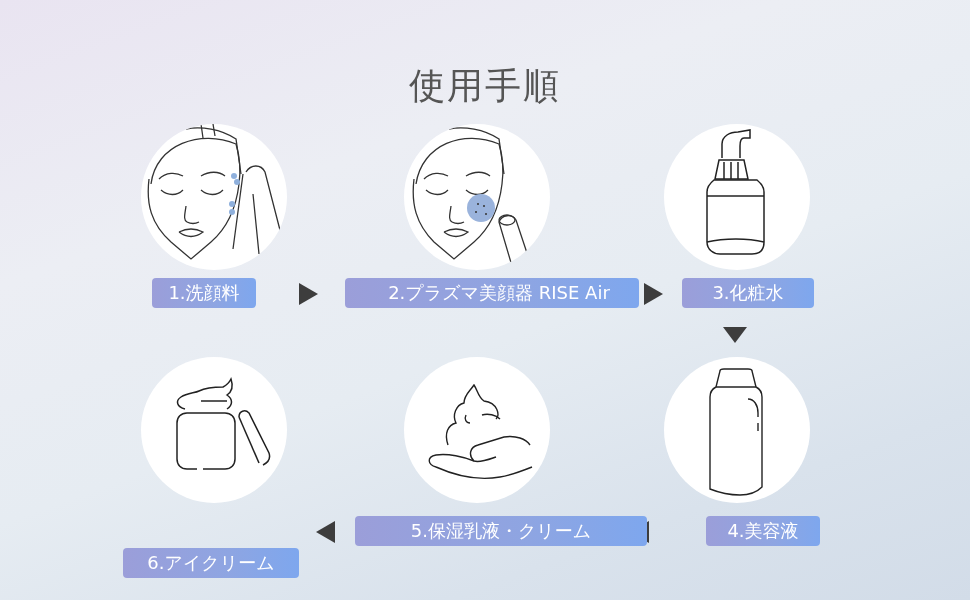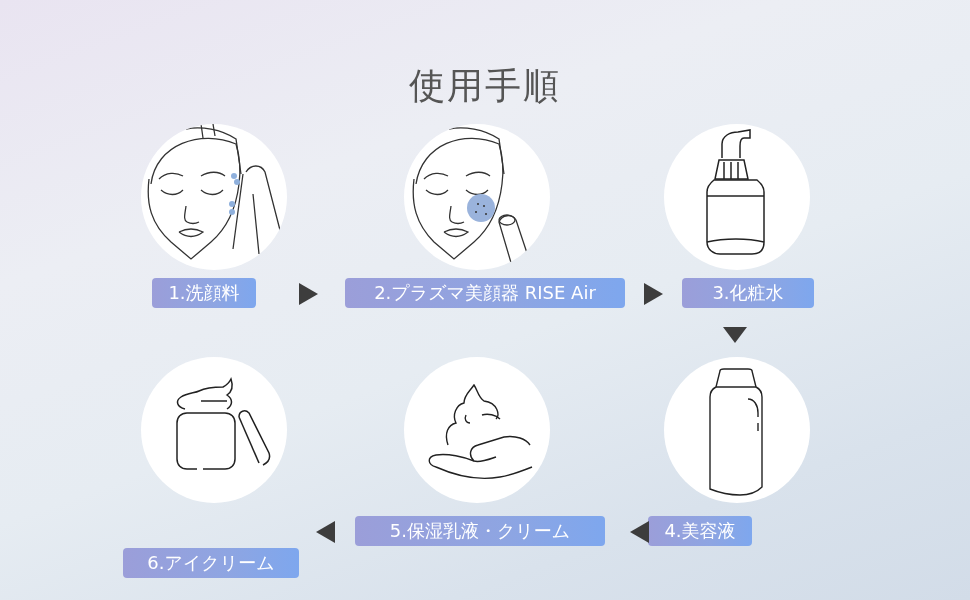--- a/index.html
+++ b/index.html
@@ -69,21 +69,21 @@
     <path d="M40 108 C48 104 56 104 64 108 C56 114 48 114 40 108"></path>
     <circle cx="77" cy="84" r="14" fill="#9ab3dc" stroke="none"></circle>
     <circle cx="74" cy="80" r="1" fill="#333" stroke="none"></circle>
     <circle cx="80" cy="82" r="1" fill="#333" stroke="none"></circle>
     <circle cx="72" cy="88" r="1" fill="#333" stroke="none"></circle>
     <circle cx="82" cy="90" r="1" fill="#333" stroke="none"></circle>
     <path d="M95 98 C98 90 108 90 112 96 L125 135 L108 142 Z"></path>
     <ellipse cx="103" cy="96" rx="8" ry="5"></ellipse>
   </svg>
 </div>
-<div class="label" style="left:345px; top:278px; width:280px;">2.プラズマ美顔器 RISE Air</div>
+<div class="label" style="left:345px; top:278px; width:280px;padding-left:14px;">2.プラズマ美顔器 RISE Air</div>
 
 <div class="arrow right" style="left:644px; top:283px;"></div>
 
 <div class="circle" style="left:664px; top:124px;">
   <svg viewBox="0 0 146 146" fill="none" stroke="#222" stroke-width="1.5">
     <path d="M58 34 L58 20 C58 12 66 8 74 8 L86 6 L86 14 L80 14 C76 14 76 20 76 22 L76 34"></path>
     <path d="M55 36 L80 36 L84 55 L51 55 Z"></path>
     <path d="M60 38 L60 55 M67 38 L67 55 M74 38 L74 55"></path>
     <path d="M50 56 C45 60 43 64 43 68 L43 118 C43 126 50 130 56 130 L88 130 C96 130 100 126 100 118 L100 68 C100 64 98 60 93 56 Z"></path>
     <path d="M43 72 L100 72"></path>
@@ -96,35 +96,35 @@
 
 <div class="circle" style="left:664px; top:357px;">
   <svg viewBox="0 0 146 146" fill="none" stroke="#222" stroke-width="1.4">
     <path d="M52 30 L56 14 C56 12 58 12 60 12 L84 12 C86 12 88 12 88 14 L92 30"></path>
     <path d="M52 30 L92 30"></path>
     <path d="M52 30 C48 32 46 36 46 40 L46 132 C56 136 68 138 76 138 C86 138 94 134 98 130 L98 40 C98 36 96 32 92 30"></path>
     <path d="M84 42 C90 42 94 48 94 56 L94 60"></path>
     <path d="M94 66 L94 74"></path>
   </svg>
 </div>
-<div class="label" style="left:648px; top:516px; width:104px;">4.美容液</div>
+<div class="label" style="left:706px; top:516px; width:114px;">4.美容液</div>
 
 <div class="arrow left" style="left:630px; top:521px;"></div>
 
 <div class="circle" style="left:404px; top:357px;">
   <svg viewBox="0 0 146 146" fill="none" stroke="#222" stroke-width="1.4">
     <path d="M44 88 C40 76 44 68 52 66 C48 58 52 48 60 46 C60 38 66 34 70 28 C74 34 74 40 80 44 C94 46 96 58 92 62"></path>
     <path d="M62 58 C60 62 62 66 66 66"></path>
     <path d="M78 58 C84 56 92 58 96 62"></path>
     <path d="M32 110 C24 108 22 100 32 98 C44 96 60 100 70 104 C76 106 86 102 92 100"></path>
     <path d="M70 104 C64 98 66 90 74 88 L100 80 C112 78 122 82 126 88"></path>
     <path d="M32 110 C50 118 74 124 96 120 C108 118 118 114 128 110"></path>
   </svg>
 </div>
-<div class="label" style="left:355px; top:516px; width:250px;">5.保湿乳液・クリーム</div>
+<div class="label" style="left:355px; top:516px; width:292px;">5.保湿乳液・クリーム</div>
 
 <div class="arrow left" style="left:316px; top:521px;"></div>
 
 <div class="circle" style="left:141px; top:357px;">
   <svg viewBox="0 0 146 146" fill="none" stroke="#222" stroke-width="1.5">
     <path d="M44 52 C36 50 34 44 40 40 C46 36 54 36 58 34 C66 30 76 30 82 30 C86 28 88 26 90 22 C92 28 92 34 86 38 C92 42 92 48 86 52"></path>
     <path d="M60 44 L86 44"></path>
     <path d="M46 56 C40 56 36 60 36 66 L36 102 C36 108 40 112 46 112 L56 112"></path>
     <path d="M62 112 L84 112 C90 112 94 108 94 102 L94 66 C94 60 90 56 84 56 L46 56"></path>
     <path d="M98 60 C98 54 104 52 108 56 L128 96 C130 102 126 106 122 108"></path>

